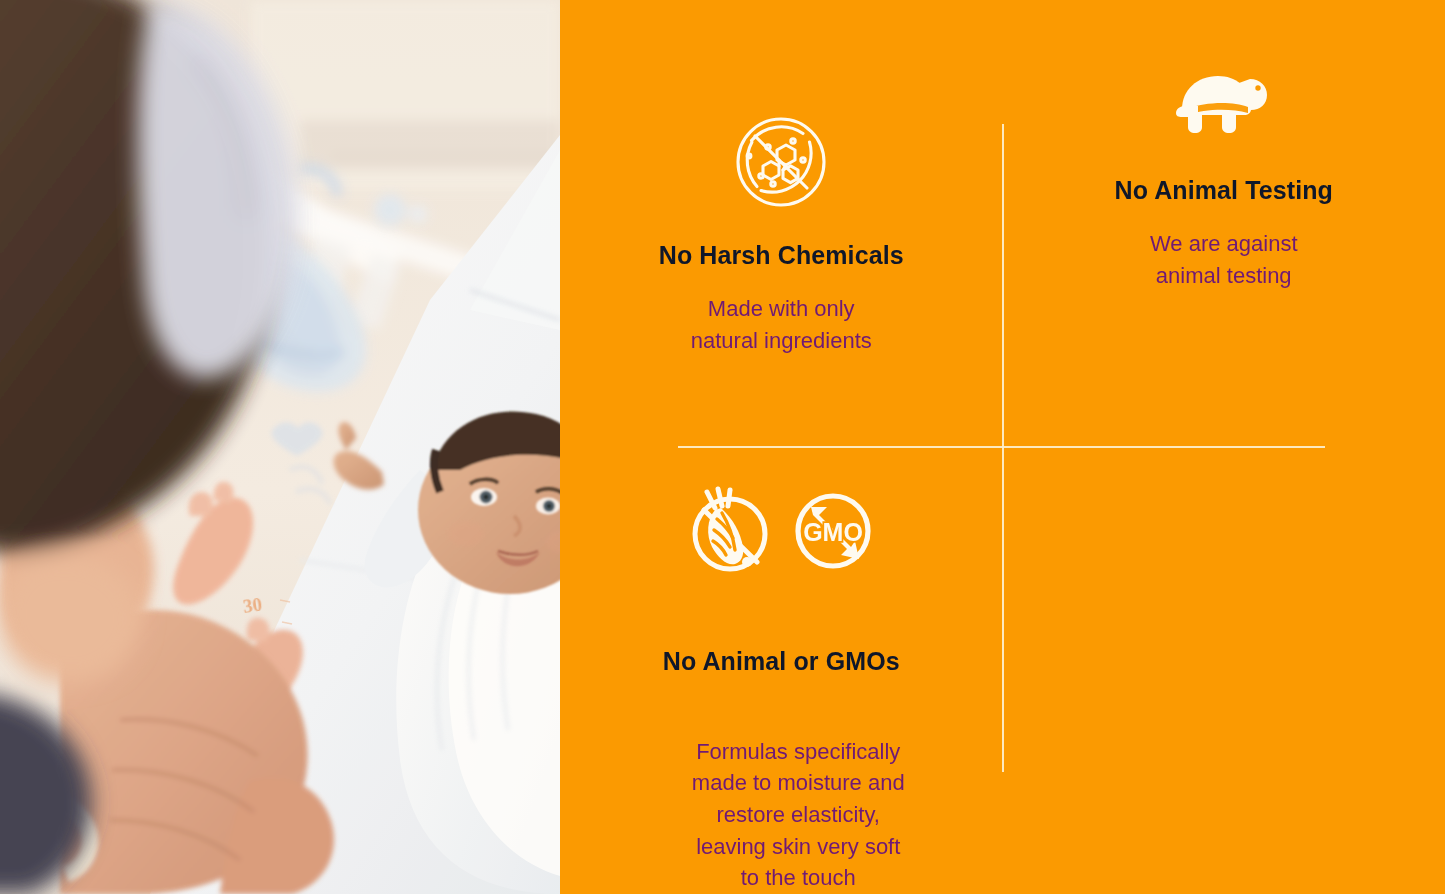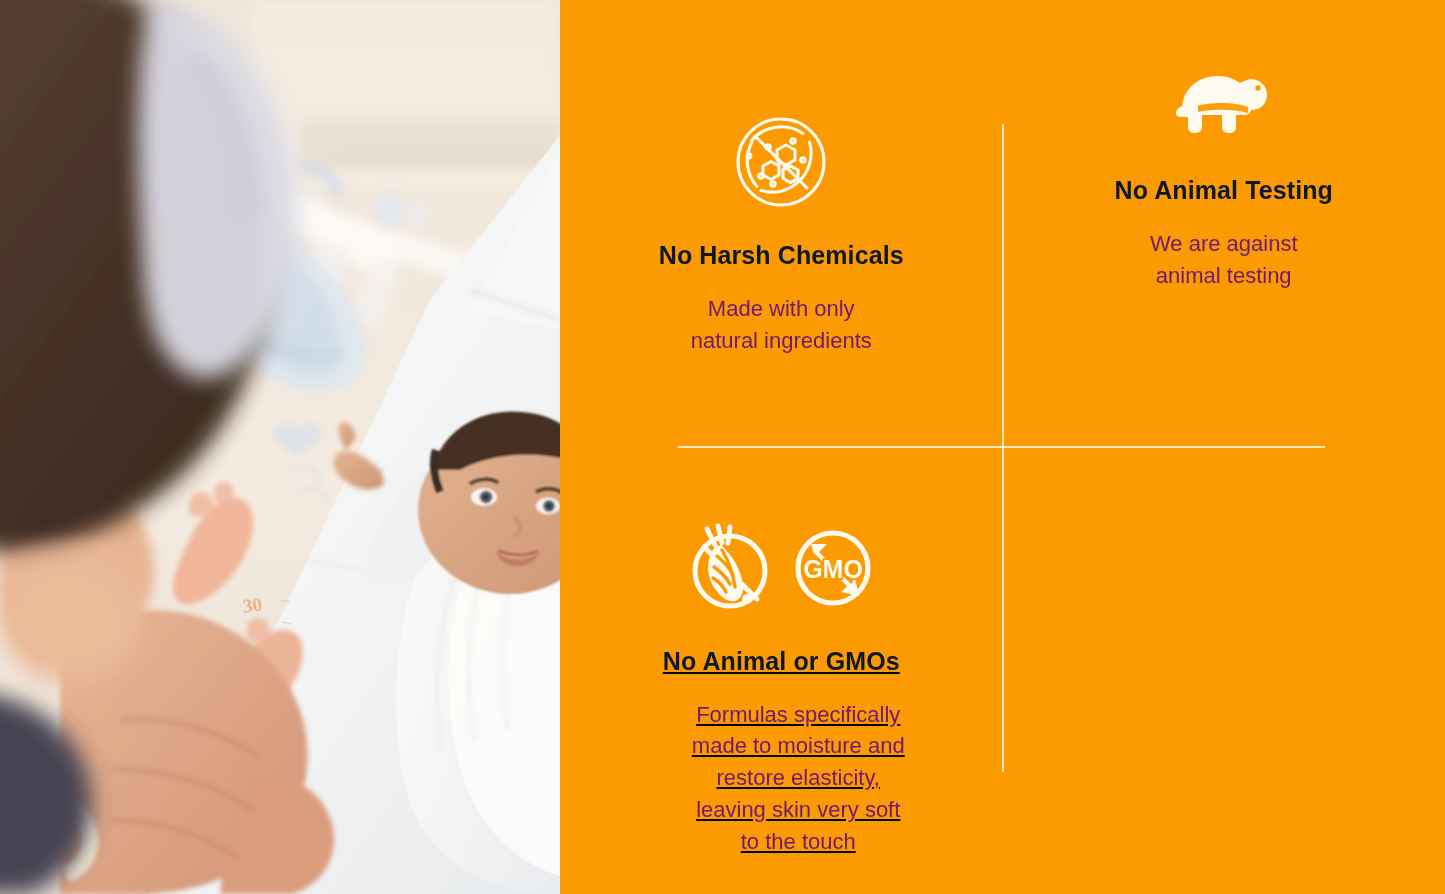--- a/index.html
+++ b/index.html
@@ -48,21 +48,21 @@
     position: relative;
     display: flex;
     flex-direction: column;
     align-items: center;
     box-sizing: border-box;
     padding: 0 28px;
   }
   .cell-tl { justify-content: flex-start; padding-top: 110px; }
   .cell-tr { justify-content: flex-start; padding-top: 46px; }
   .cell-bl { justify-content: flex-start; padding-top: 32px; }
-  .cell-br { justify-content: center; padding-top: 32px; text-decoration: underline; }
+  .cell-br { justify-content: space-between; padding-top: 32px; }
 
   .icon-wrap {
     height: 104px;
     display: flex;
     align-items: center;
     justify-content: center;
     gap: 14px;
   }
   .icon-wrap svg { display: block; }
 

